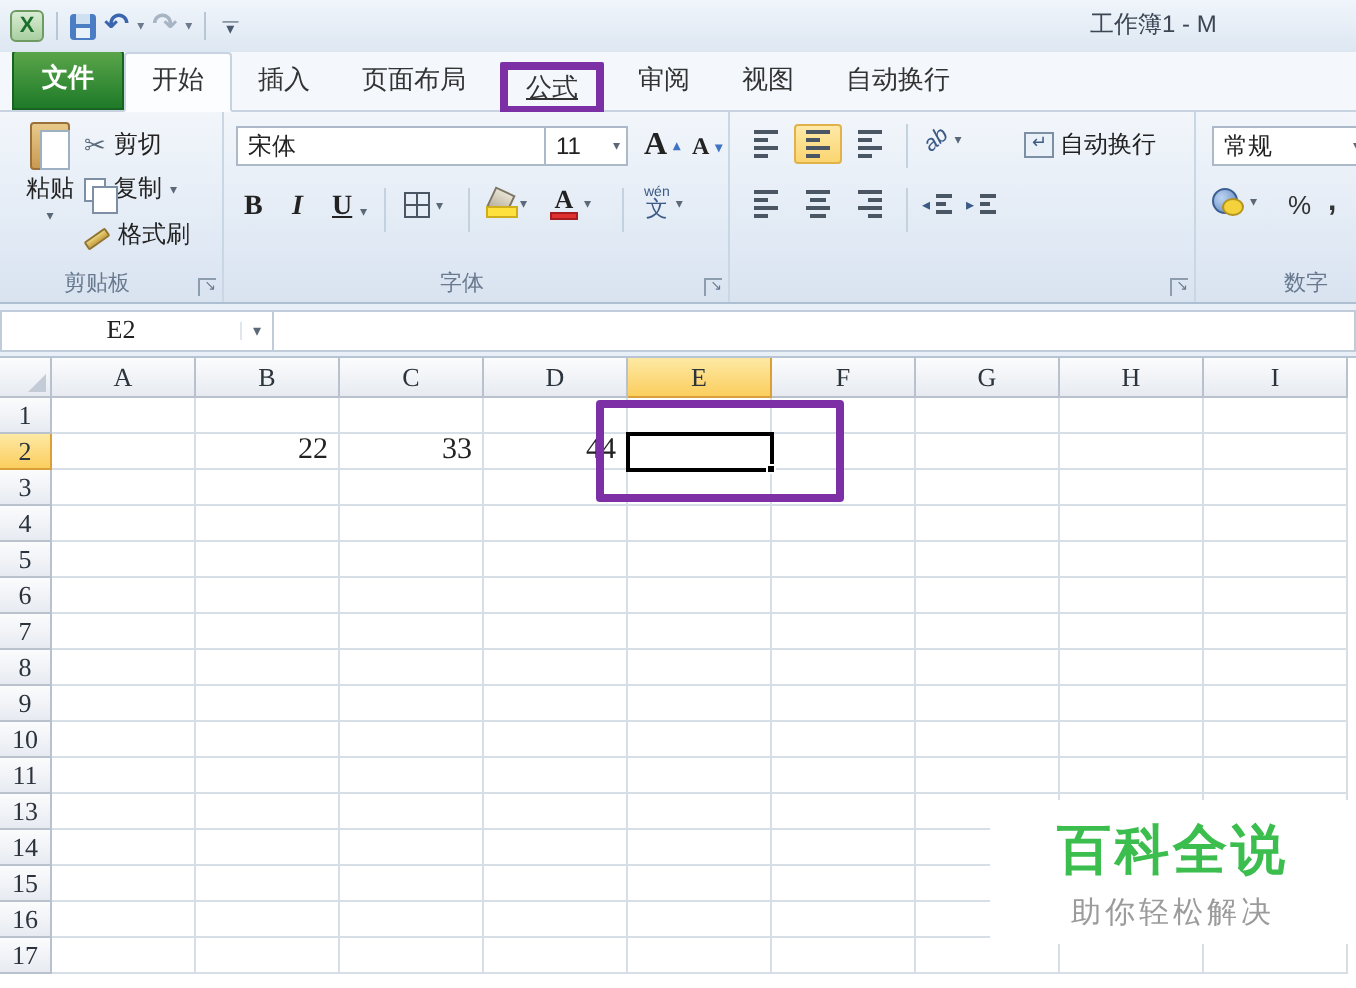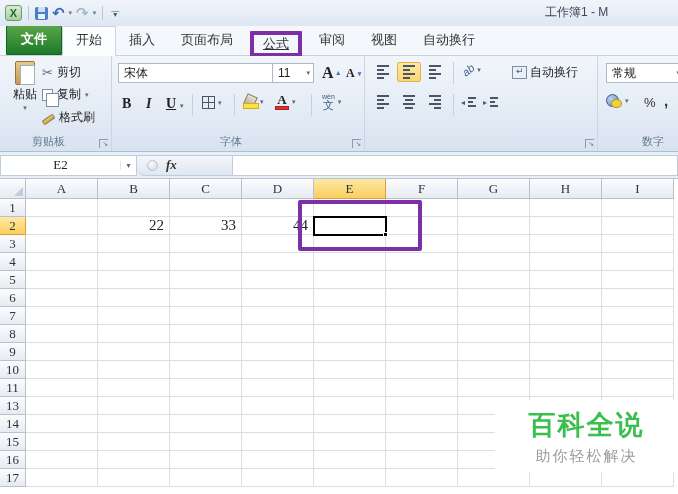--- a/index.html
+++ b/index.html
@@ -349,24 +349,20 @@
     <div class="btn comma" style="left:66px;top:36px;">,</div>
     <div class="group-label" style="right:0;left:30px;">数字</div>
   </div>
 </div>
 
 <div class="formula-bar">
   <div class="name-box">
     <span class="txt">E2</span>
     <span class="dd">▾</span>
   </div>
-  <div class="fx-zone">
-    <span class="fx-knob"></span>
-    <span class="fx">fx</span>
-  </div>
   <div class="formula-input"></div>
 </div>
 
 <div class="grid">
     <div class="grid-row">
       <div class="corner-cell"></div>
       <div class="col-header">A</div>
       <div class="col-header">B</div>
       <div class="col-header">C</div>
       <div class="col-header">D</div>

